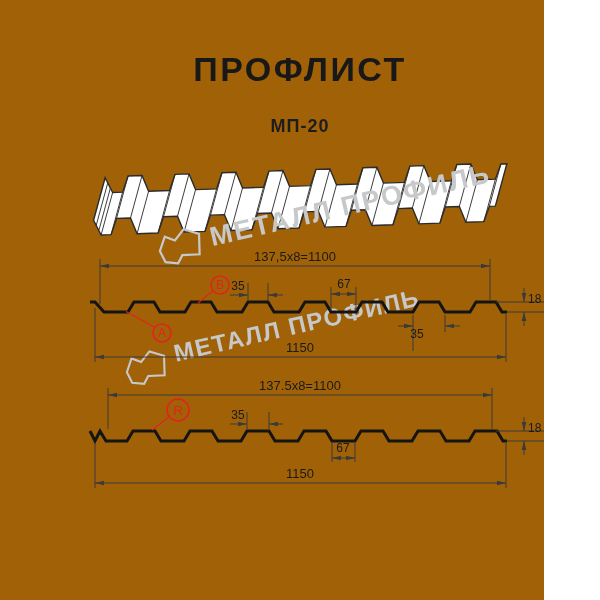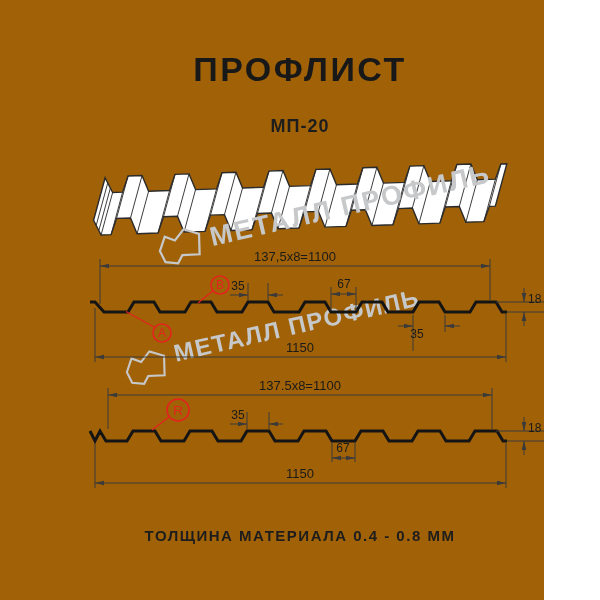--- a/index.html
+++ b/index.html
@@ -181,14 +181,13 @@
       <text class="dimtxt" text-anchor="middle" x="300" y="478">1150</text>
       <text class="dimtxt-s" text-anchor="middle" x="238" y="419">35</text>
       <text class="dimtxt-s" text-anchor="middle" x="343" y="452">67</text>
       <text class="dimtxt-s" x="528" y="432">18</text>
 
       <circle class="callout-circle" cx="178" cy="410" r="11"></circle>
       <text class="callout-letter-lg" text-anchor="middle" x="178" y="414.5">R</text>
     </g>
   </svg>
 
-  <div class="footer">ТОЛЩИНА МАТЕРИАЛА 0.4 - 0.8 ММ</div>
 </div>
 
 </body></html>

